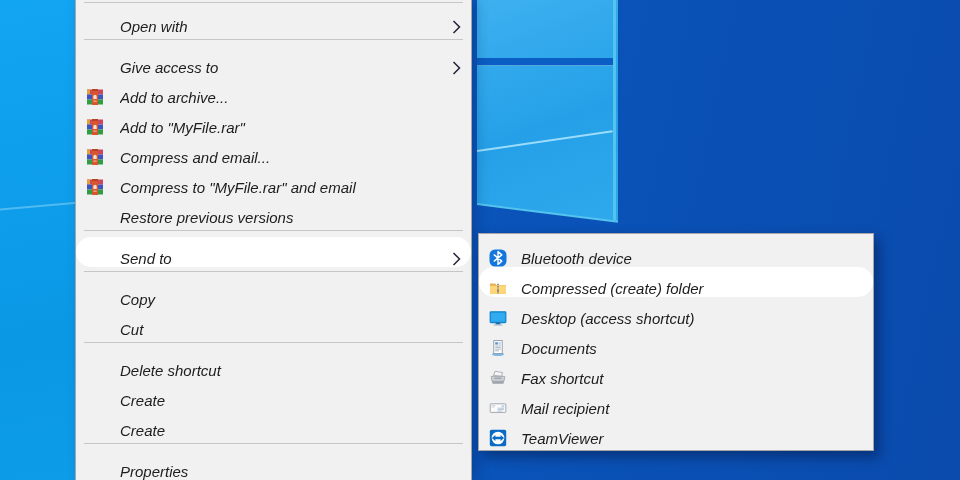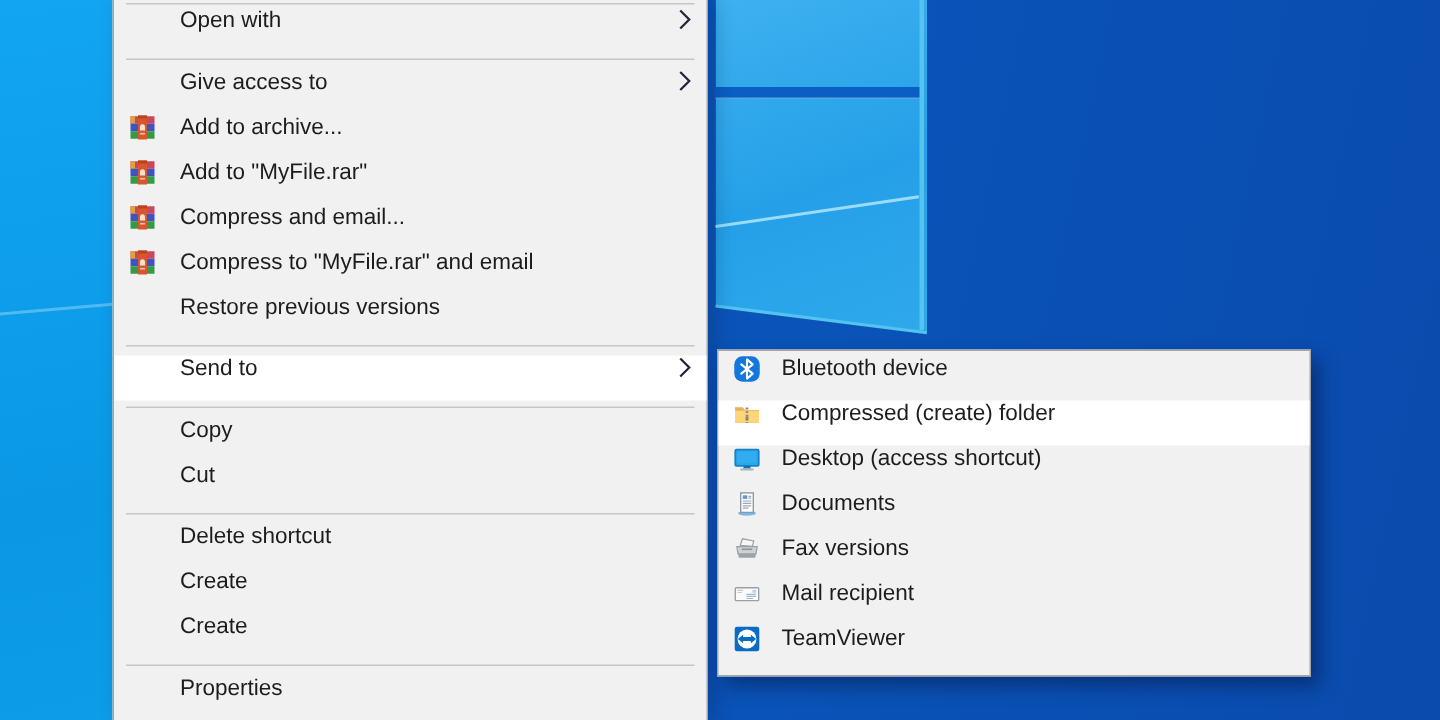--- a/index.html
+++ b/index.html
@@ -28,22 +28,22 @@
     background:var(--wp-edge,#54c3ee); transform:rotate(7.2deg); transform-origin:left center; }
   
   .menu { position:absolute; background:var(--menu-bg,#f1f1f1); color:var(--menu-text,#1d1d1d);
     font-size:15px; box-sizing:border-box; }
   .main-menu { left:75px; top:0; width:397px; height:480px;
     border-left:1px solid var(--menu-border,#a6a6a6); border-right:1px solid var(--menu-border,#a6a6a6);
     box-shadow:5px 0 12px rgba(8,18,60,.22); }
   .sub-menu { left:478px; top:233px; width:396px; padding:3px 0;
     border:1px solid var(--menu-border,#a6a6a6);
     box-shadow:5px 6px 12px rgba(4,12,45,.42); }
-  .row { height:30px; display:flex; align-items:flex-start; padding:0 10px; cursor:default; }
-  .row.hl { background:var(--menu-hl,#ffffff); }
+  .row { height:30px; display:flex; align-items:flex-end; padding:0 10px; cursor:default;font-style:italic; }
+  .row.hl { background:var(--menu-hl,#ffffff);border-radius:15px; }
   .row .icon { width:18px; height:18px; flex:0 0 18px; margin-right:16px; }
   .sub-menu .row .icon { margin-right:14px; }
   .row .icon svg { width:18px; height:18px; display:block; }
   .row .label { flex:1; white-space:nowrap; overflow:hidden; }
   .row .arrow { margin-left:8px; display:flex; align-items:center; }
   .sep { height:1px; background:var(--menu-sep,#c6c6c6); margin:4px 8px 6px; }
   .main-menu .sep.first { margin:2px 8px 2px; }
 </style>
 </head>
 <body>
@@ -231,21 +231,21 @@
     </div>
     <div class="row">
       <span class="icon">
         <svg viewBox="0 0 18 18">
           <path d="M4.5 6.5 L6 2.2 L13.5 3.6 L12.6 7.2 z" fill="#f5f6f7" stroke="#9aa0a8" stroke-width="0.8"></path>
           <path d="M2.2 7.4 h13.6 l-0.8 4.8 H3 z" fill="#cdd0d4" stroke="#9aa0a8" stroke-width="0.8"></path>
           <path d="M3 12.2 h12 l-0.5 2.6 H3.5 z" fill="#9ea3aa"></path>
           <rect x="5.5" y="8.7" width="7" height="1" fill="#8b9097"></rect>
         </svg>
       </span>
-      <span class="label">Fax versions</span>
+      <span class="label">Fax shortcut</span>
     </div>
     <div class="row">
       <span class="icon">
         <svg viewBox="0 0 18 18">
           <rect x="1.2" y="4.8" width="15.6" height="8.6" rx="0.6" fill="#fbfbfb" stroke="#9aa0a8" stroke-width="0.9"></rect>
           <rect x="12.6" y="6.2" width="2.6" height="2" fill="#b9d3ea"></rect>
           <line x1="8.6" y1="9.2" x2="15" y2="9.2" stroke="#9fb9d0" stroke-width="0.8"></line>
           <line x1="8.6" y1="10.6" x2="15" y2="10.6" stroke="#9fb9d0" stroke-width="0.8"></line>
           <line x1="8.6" y1="12" x2="13" y2="12" stroke="#9fb9d0" stroke-width="0.8"></line>
           <line x1="2.6" y1="6.6" x2="6.4" y2="6.6" stroke="#c3c9cf" stroke-width="0.8"></line>

